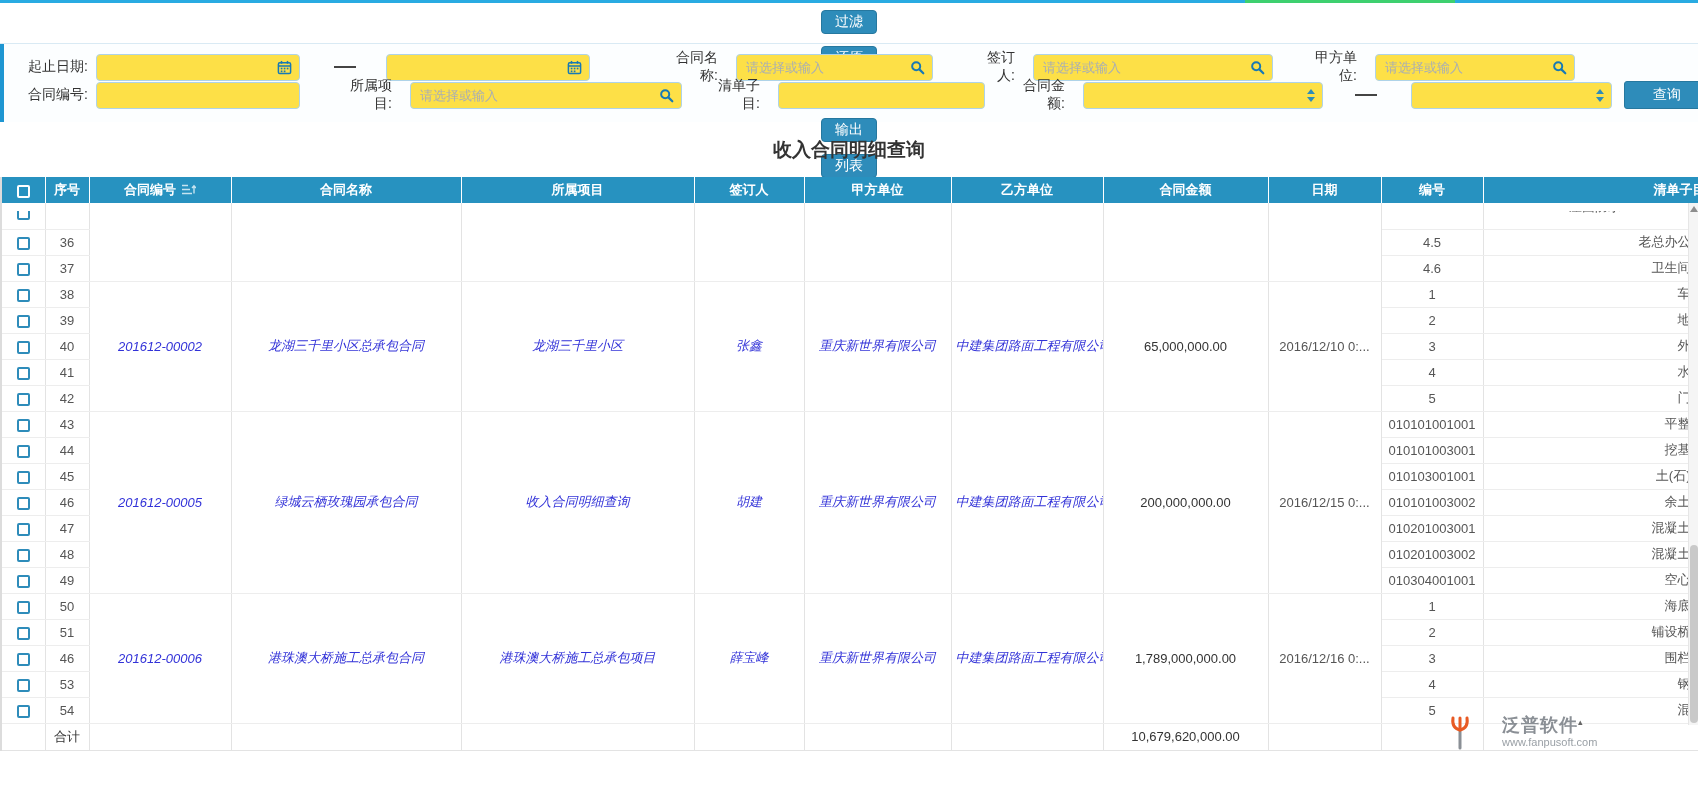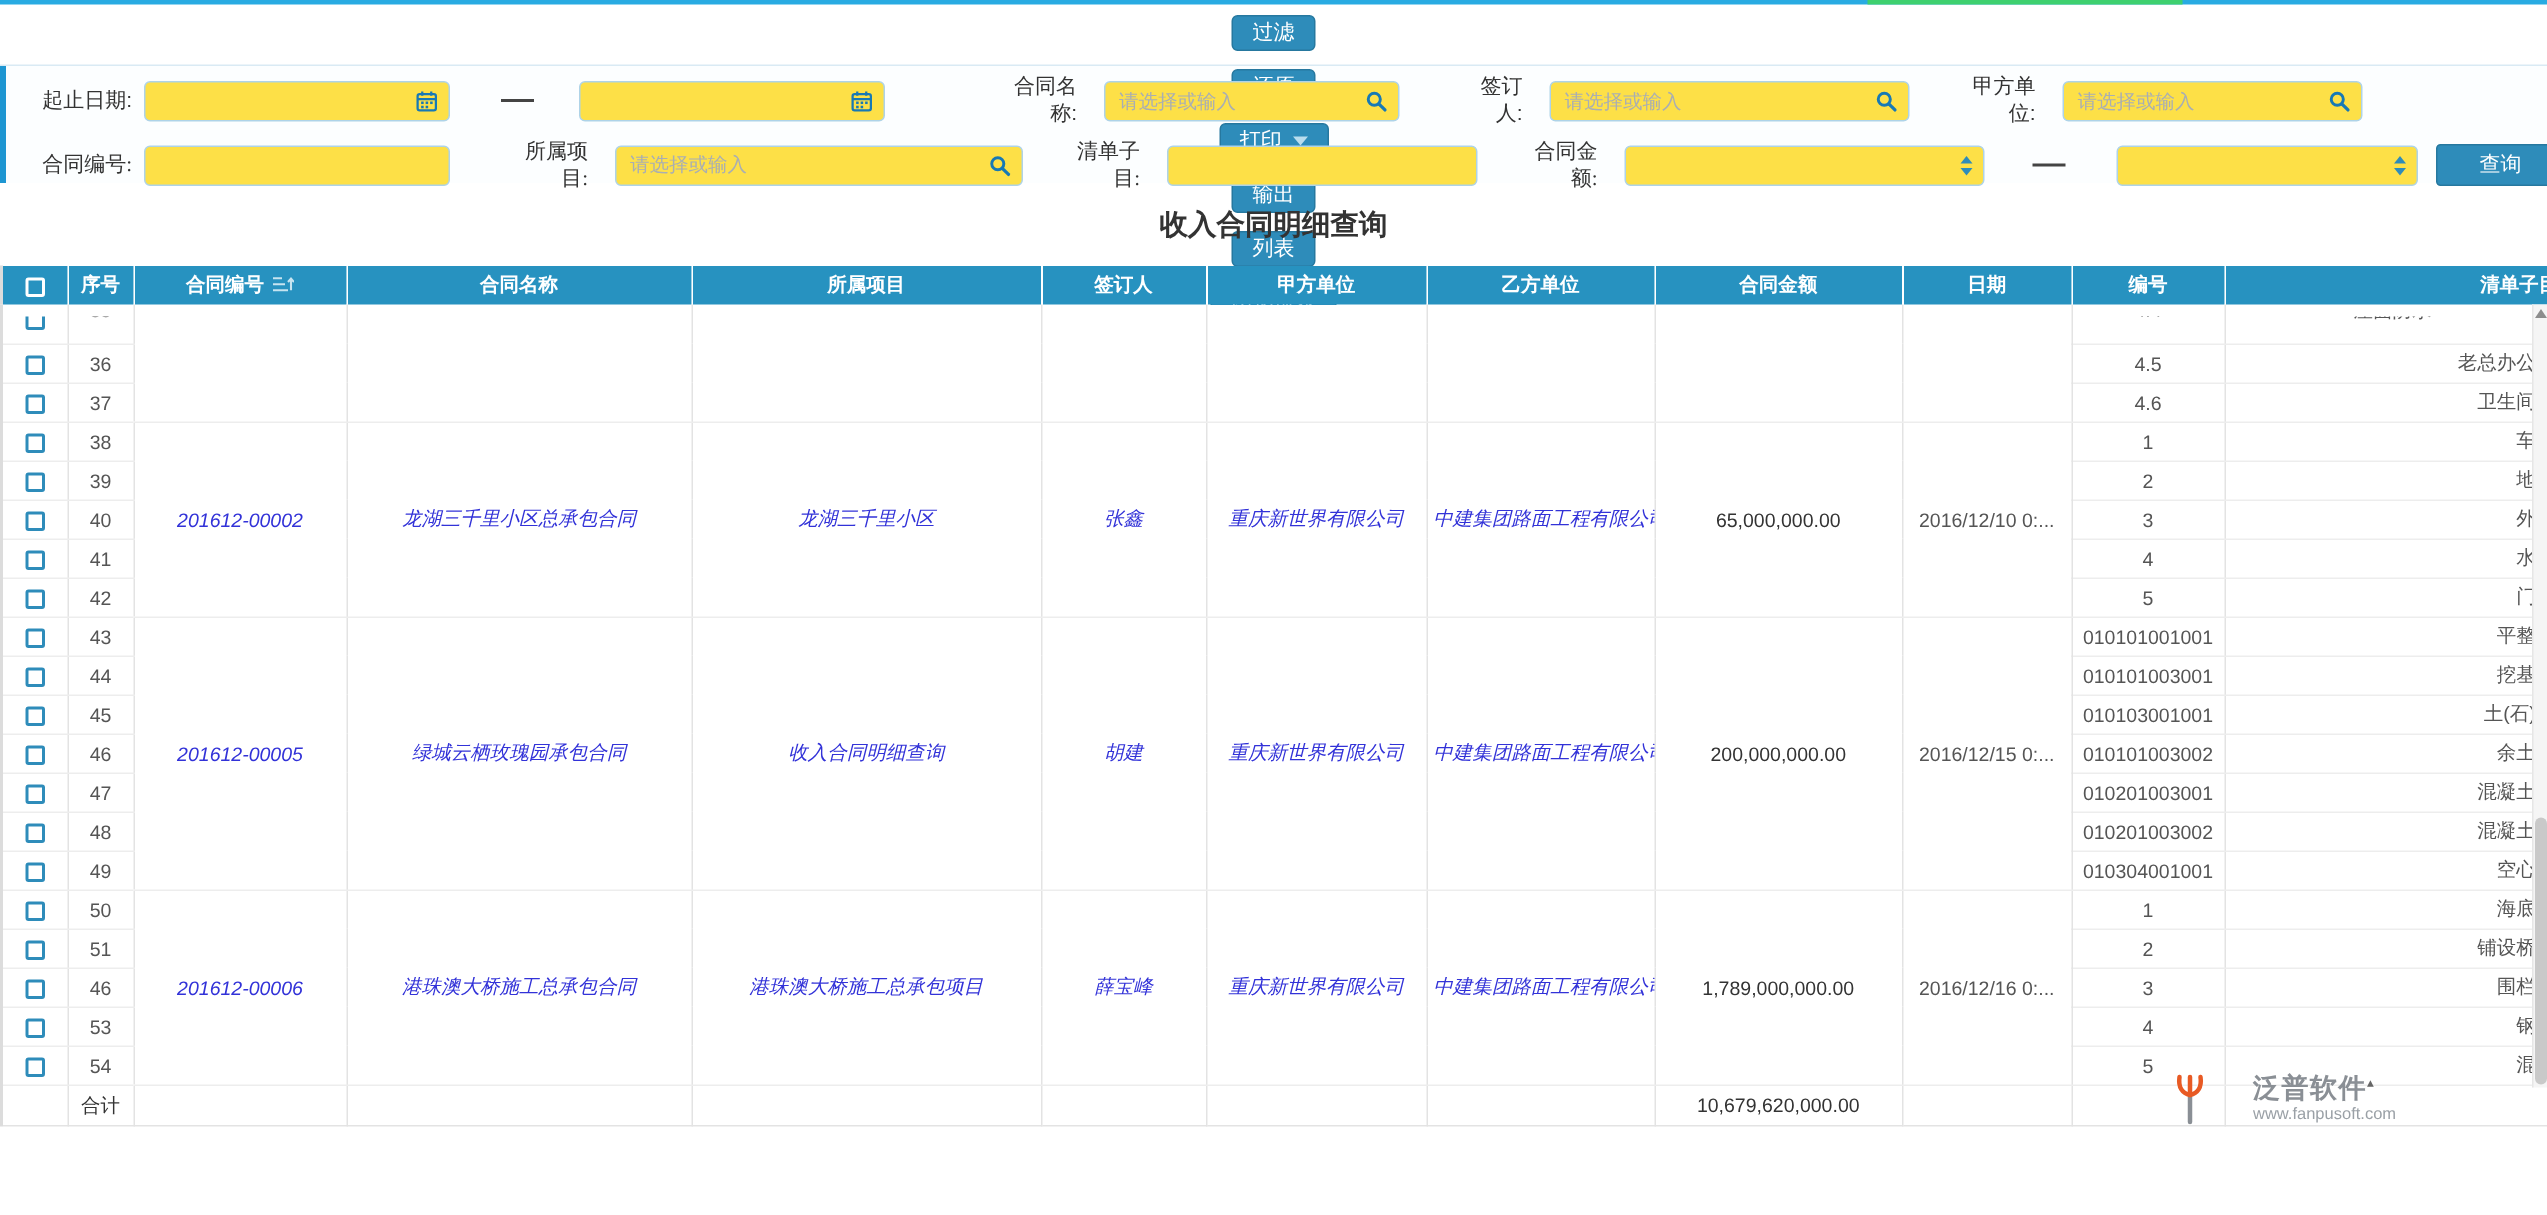--- a/index.html
+++ b/index.html
@@ -17,21 +17,21 @@
   .topline{height:3px;background:var(--line-blue);position:relative;}
   .topline .green{position:absolute;left:1245px;width:210px;top:0;bottom:0;background:var(--line-green);}
   
   .toolbar{display:flex;align-items:center;gap:12px;padding:7px 10px;background:#fff;border-bottom:1px solid #d9eaf4;height:41px;flex-direction:column;}
   .tbtn{background:var(--accent);color:#fff;border:1px solid var(--accent-border);border-radius:4px;
     height:27px;padding:2px 13px;font-size:14px;font-family:inherit;cursor:pointer;display:inline-flex;align-items:center;}
   .tbtn .caret{display:inline-block;margin-left:7px;width:0;height:0;border-left:5px solid transparent;border-right:5px solid transparent;border-top:6px solid #b9ddee;}
   
   .fpanel{background:#fcfeff;border-left:4px solid #1e96d2;padding:9px 0 7px 10px;height:78px;}
   .frow{display:flex;align-items:center;height:28px;}
-  .frow + .frow{margin-top:15px;font-family:Liberation Serif, serif;}
+  .frow + .frow{margin-top:0;}
   .flbl{font-size:14px;color:#333;text-align:right;padding-right:8px;flex:none;}
   .inp{flex:none;height:27px;border:1px solid var(--input-border);border-radius:4px;background:#fde047;display:flex;align-items:center;padding:0 7px;}
   .inp input{border:none;outline:none;flex:1;min-width:0;font-size:13px;font-family:inherit;color:#333;background:transparent;}
   .inp input::placeholder{color:#a9aeb3;}
   .inp .ficon{flex:none;margin-left:4px;display:flex;align-items:center;}
   .spin{flex:none;display:flex;flex-direction:column;align-items:center;justify-content:center;gap:3px;margin-left:4px;}
   .spin i{display:block;width:0;height:0;border-left:4px solid transparent;border-right:4px solid transparent;}
   .spin .up{border-bottom:5px solid var(--accent);}
   .spin .dn{border-top:5px solid var(--accent);}
   .dash{flex:none;height:2px;background:#444;}

